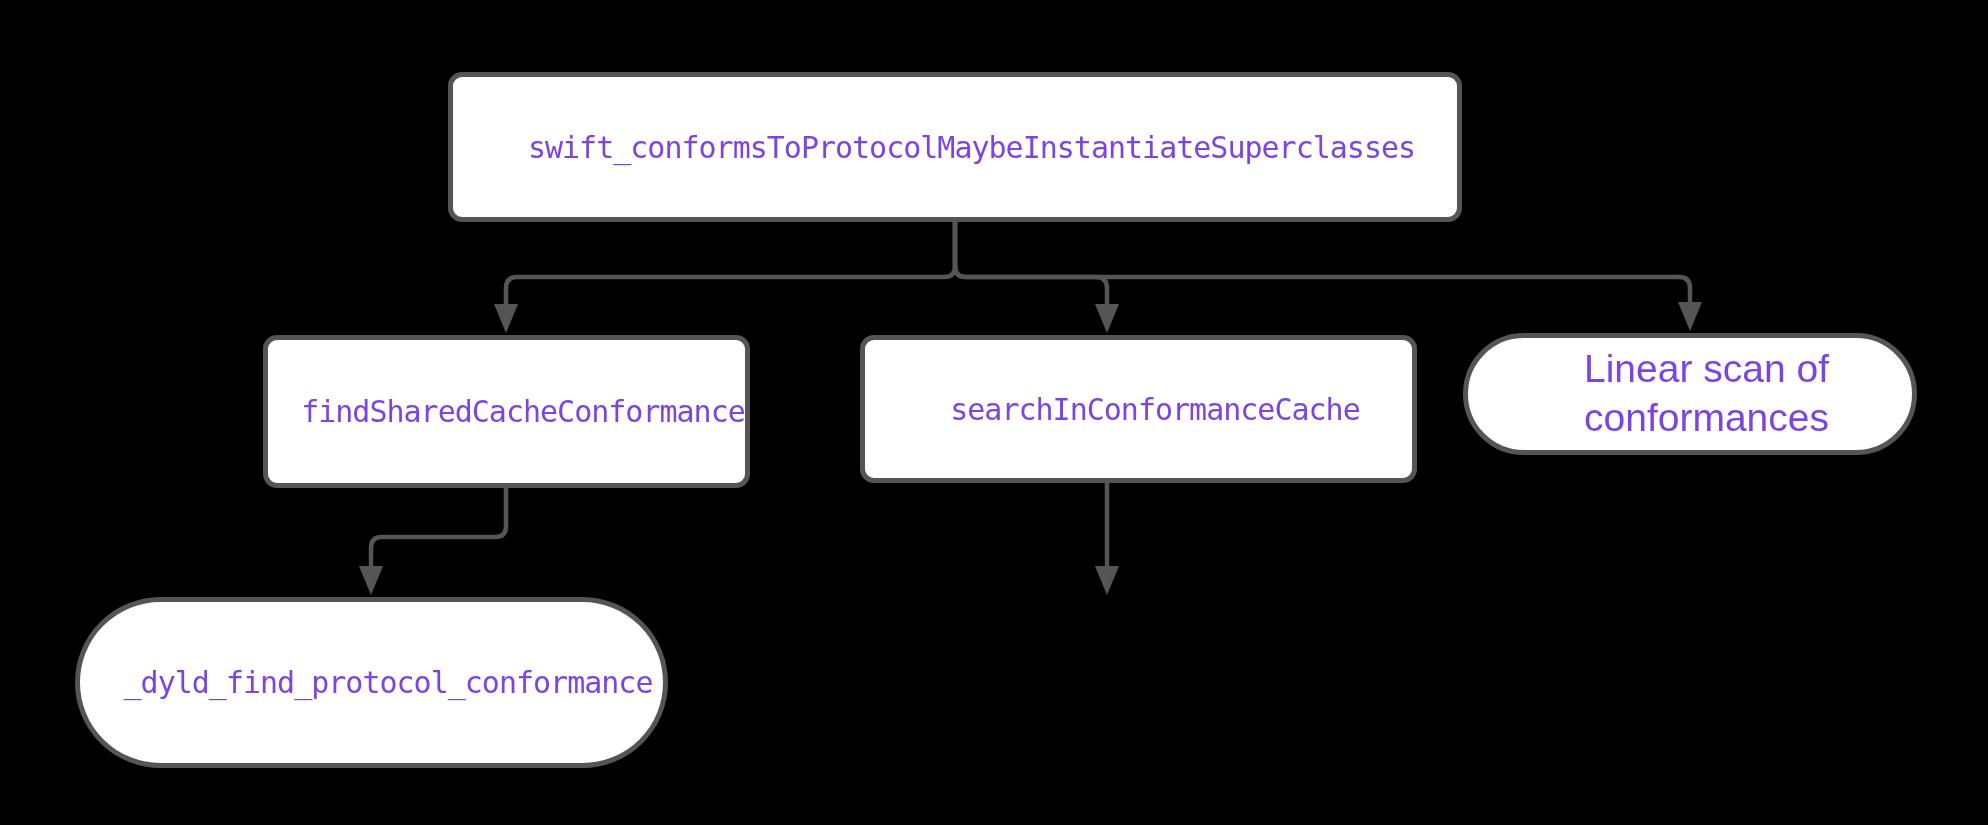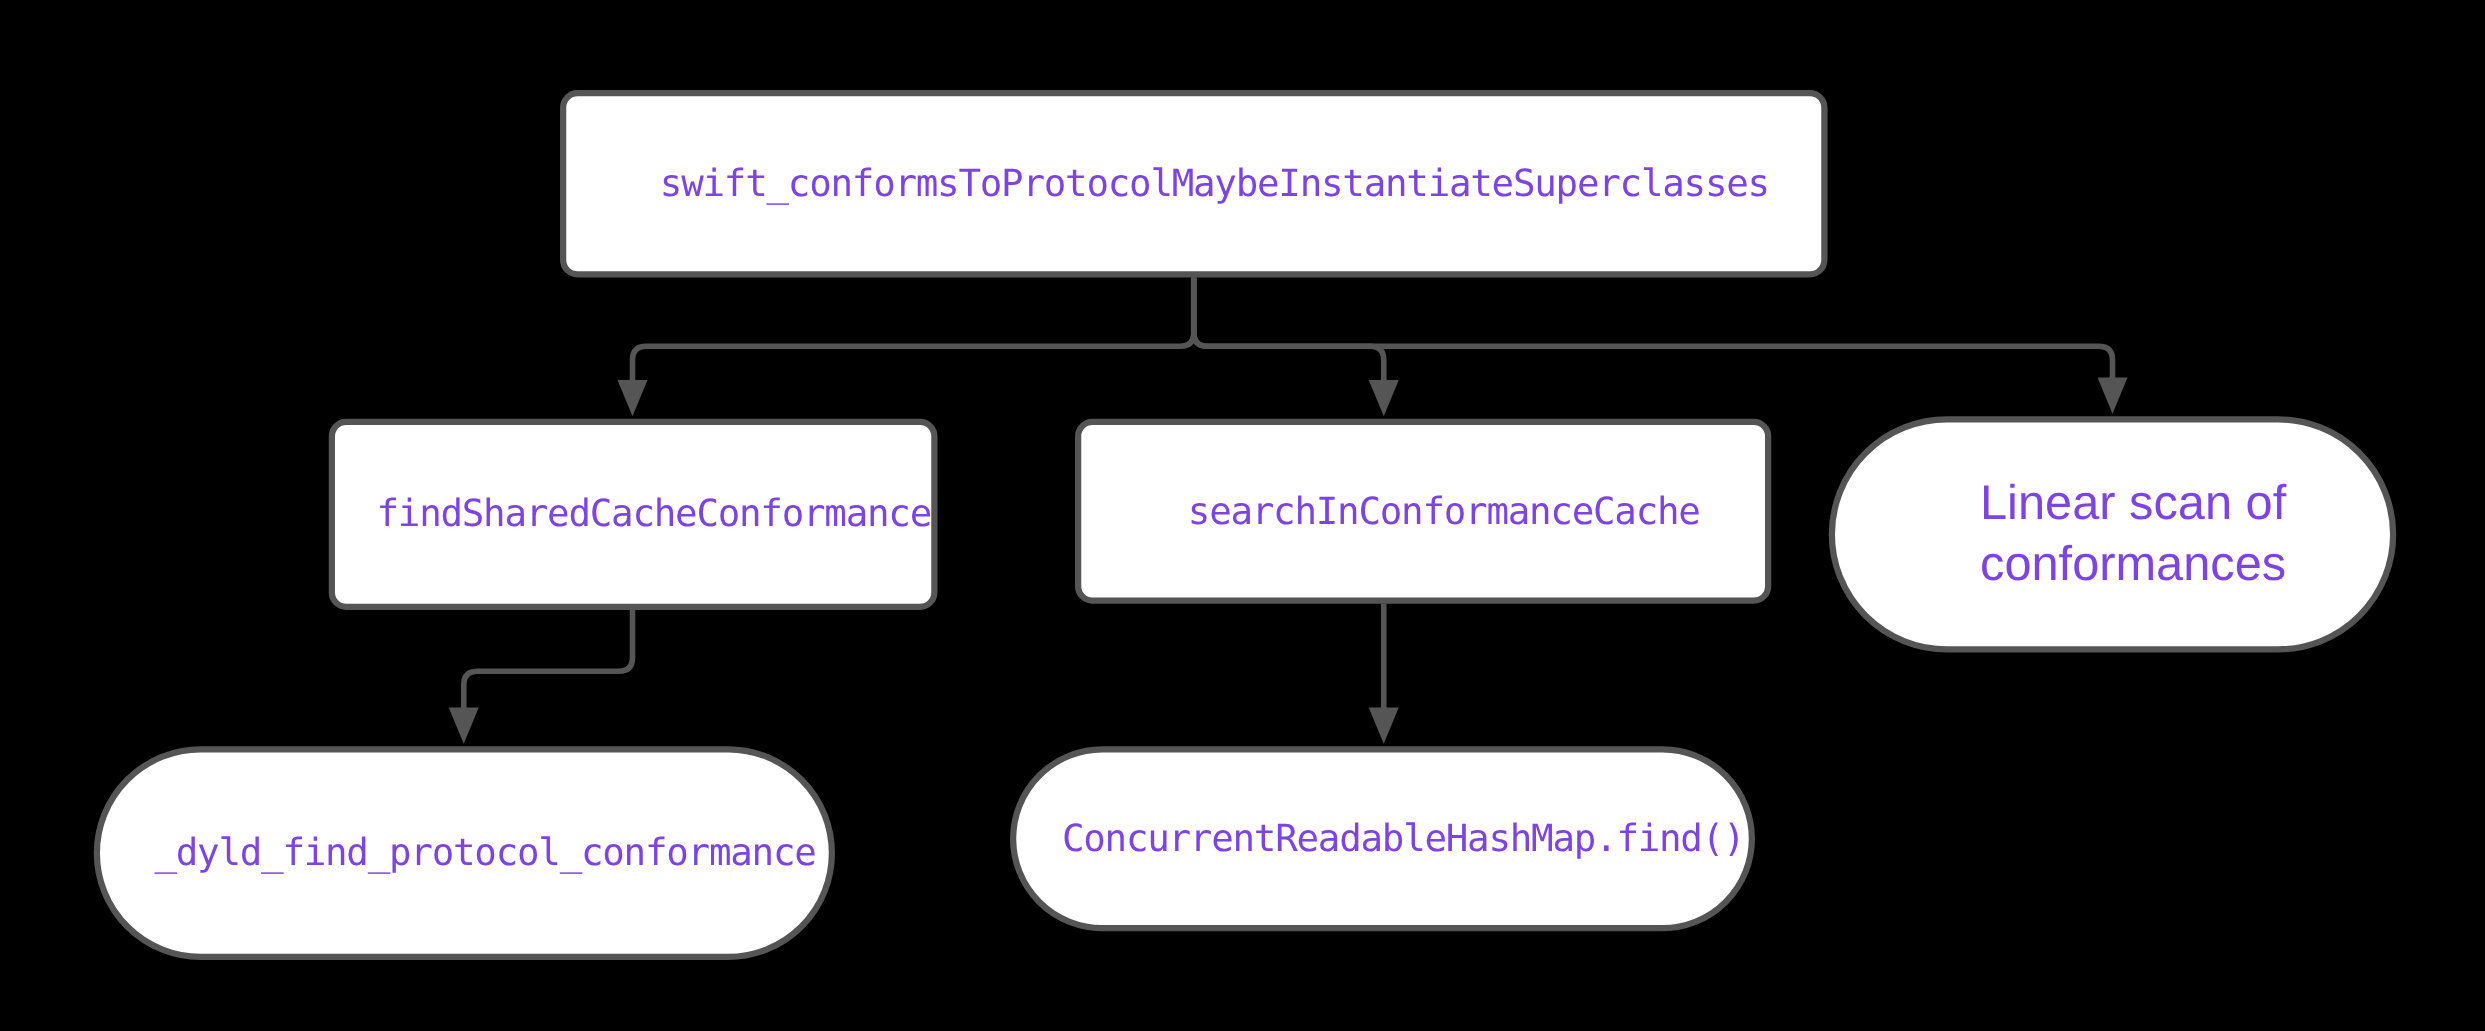--- a/index.html
+++ b/index.html
@@ -33,21 +33,21 @@
   .stadium{border-radius:999px;}
   .mono{font-family:"DejaVu Sans Mono", monospace;font-size:30px;letter-spacing:-1px;white-space:nowrap;}
   .sans{font-family:"Liberation Sans", sans-serif;font-size:39px;line-height:1.25;}
   .node .label{display:block;}
   #node-linear-scan .label{max-width:330px;}
 
   
   #node-root        {left:448px; top:72px;  width:1014px; height:150px;}
   #node-find-shared {left:263px; top:335px; width:487px;  height:153px;}
   #node-search-cache{left:860px; top:335px; width:557px;  height:148px;}
-  #node-linear-scan {left:1463px;top:333px; width:454px;  height:189px;}
+  #node-linear-scan {left:1463px;top:333px; width:454px;  height:122px;}
   #node-dyld-find   {left:75px;  top:597px; width:593px;  height:171px;}
   #node-hashmap-find{left:808px; top:597px; width:596px;  height:148px;}
 </style>
 </head>
 <body>
 
 <div id="canvas">
 
   <svg id="edges" viewBox="0 0 1988 825" xmlns="http://www.w3.org/2000/svg">
 
@@ -80,17 +80,14 @@
   </div>
 
   <div class="node stadium" id="node-linear-scan">
     <span class="label sans">Linear scan of conformances</span>
   </div>
 
   <div class="node stadium" id="node-dyld-find">
     <span class="label mono">_dyld_find_protocol_conformance</span>
   </div>
 
-  <div class="node stadium" id="node-hashmap-find">
-    <span class="label mono">ConcurrentReadableHashMap.find()</span>
-  </div>
 
 </div>
 
 </body></html>

